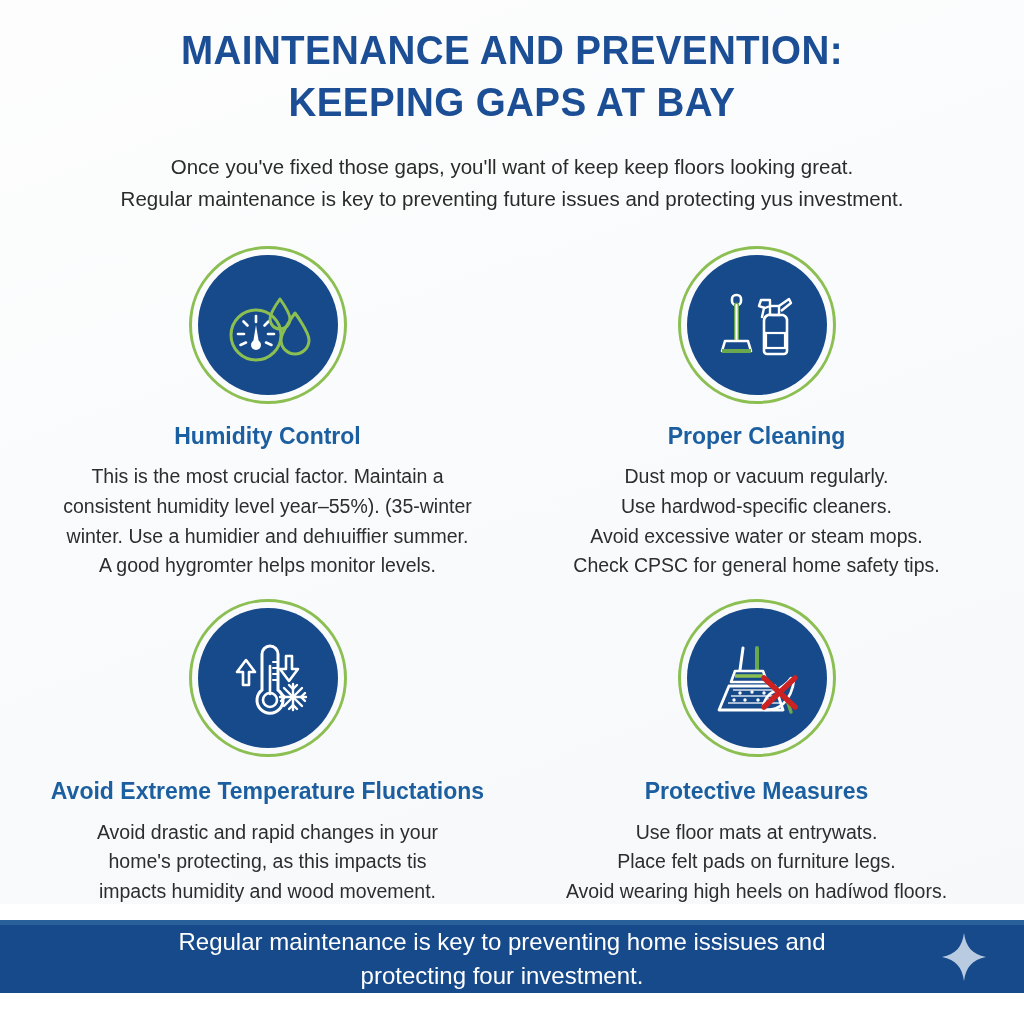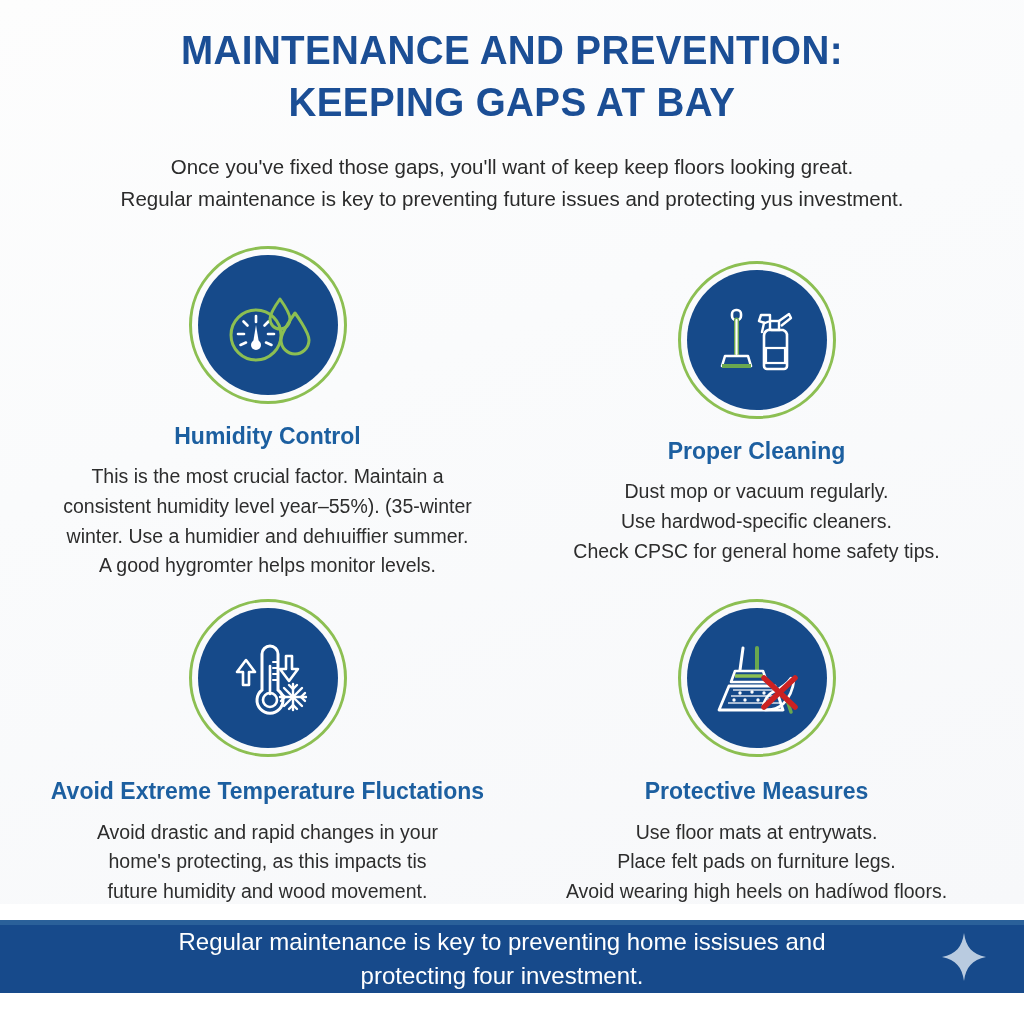--- a/index.html
+++ b/index.html
@@ -207,20 +207,21 @@
 
           <path d="M63 31 L63 25 L54 25 L52 31 L58 33 Z" stroke="#ffffff" stroke-width="2.4" fill="none" stroke-linejoin="round"></path>
           <path d="M72 31 L82 24 L84 28 L74 36" stroke="#ffffff" stroke-width="2.4" fill="none" stroke-linejoin="round"></path>
           <path d="M57 33 L55 42" stroke="#ffffff" stroke-width="2.4" stroke-linecap="round"></path>
         </svg>
       </div>
       <h2 class="card-title">Proper Cleaning</h2>
       <div class="card-body">
         <span>Dust mop or vacuum regularly.</span>
         <span>Use hardwod-specific cleaners.</span>
+        <span>Avoid excessive water or steam mops.</span>
         <span>Check CPSC for general home safety tips.</span>
       </div>
     </div>
 
     <div class="card row2">
       <div class="icon-circle">
         <svg width="100" height="100" viewBox="0 0 100 100" fill="none">
 
           <path d="M44 26 a8 8 0 0 1 16 0 L60 62 a13 13 0 1 1 -16 0 Z" stroke="#ffffff" stroke-width="3" fill="none"></path>
 
@@ -251,21 +252,21 @@
               <line x1="67" y1="69" x2="63" y2="73"></line>
             <line x1="83" y1="69" x2="87" y2="65"></line>
               <line x1="83" y1="69" x2="87" y2="73"></line>
           </g>
         </svg>
       </div>
       <h2 class="card-title">Avoid Extreme Temperature Fluctations</h2>
       <div class="card-body">
         <span>Avoid drastic and rapid changes in your</span>
         <span>home's protecting, as this impacts tis</span>
-        <span>future humidity and wood movement.</span>
+        <span>impacts humidity and wood movement.</span>
       </div>
     </div>
 
     <div class="card row2">
       <div class="icon-circle">
         <svg width="100" height="100" viewBox="0 0 100 100" fill="none">
 
           <line x1="36" y1="20" x2="33" y2="42" stroke="#ffffff" stroke-width="3" stroke-linecap="round"></line>
           <line x1="50" y1="20" x2="50" y2="42" stroke="#6aa84f" stroke-width="4" stroke-linecap="round"></line>
 

